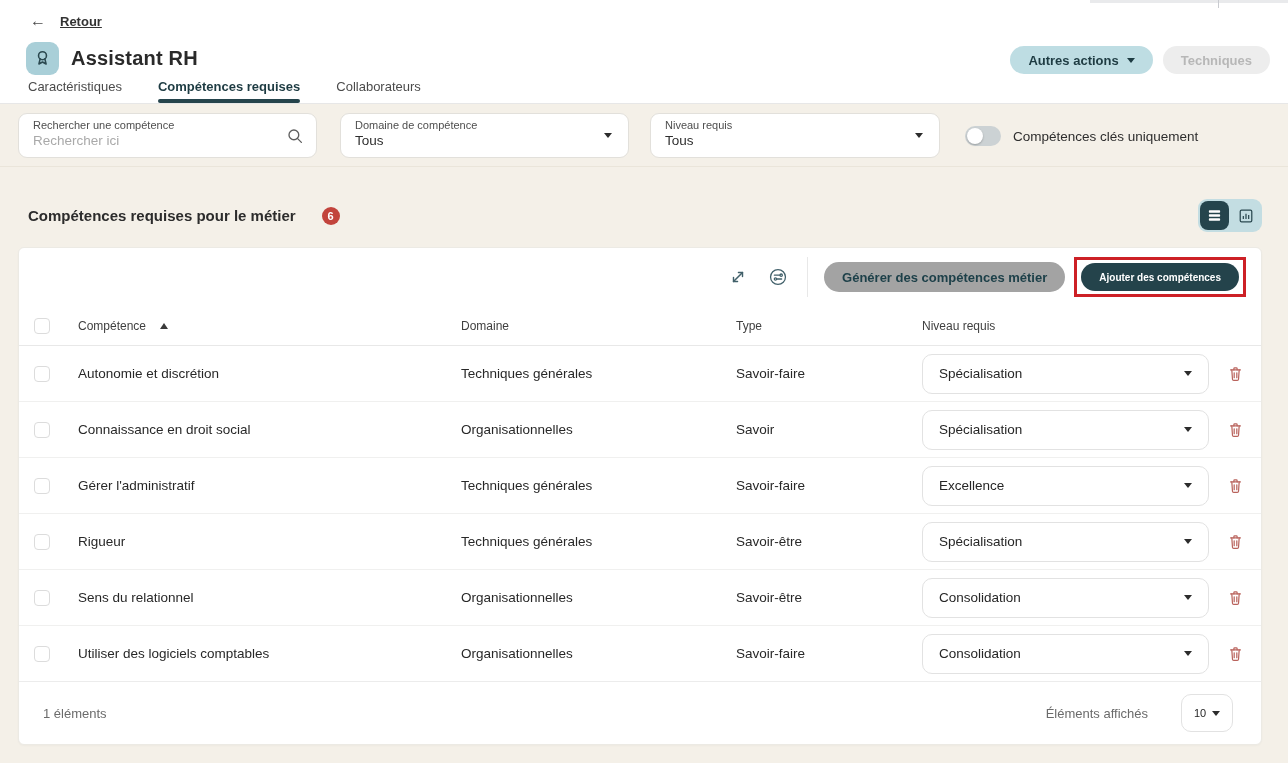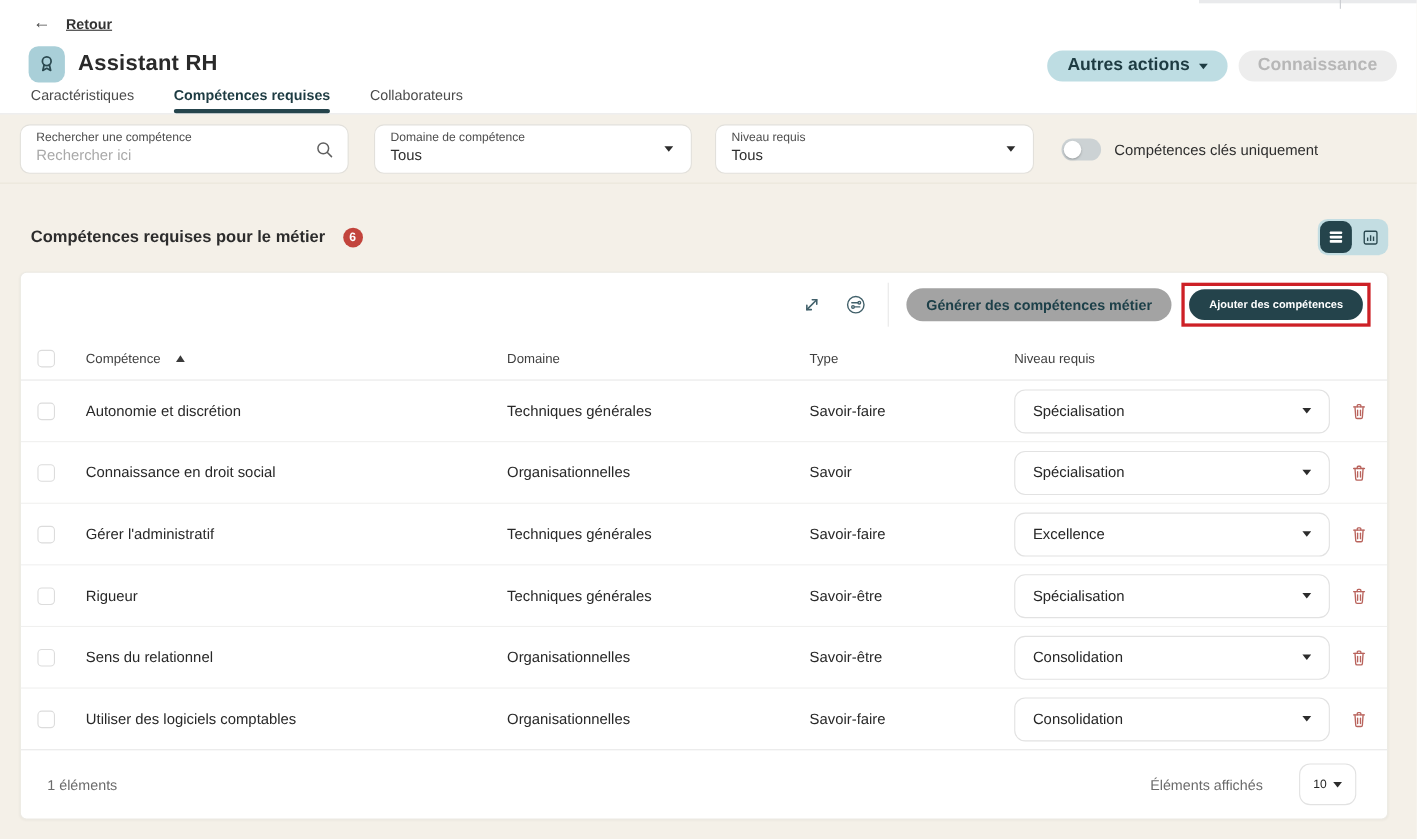--- a/index.html
+++ b/index.html
@@ -19,21 +19,21 @@
   .back-arrow { font-size:16px; color:#4a4a4a; line-height:1; }
   .back-link { font-size:13px; color:#333; text-decoration:underline; font-weight:600; cursor:pointer; }
   .title-row { position:absolute; top:42px; left:26px; display:flex; align-items:center; gap:12px; }
   .app-icon { width:33px; height:33px; border-radius:9px; background:#a9cfd8; display:flex; align-items:center; justify-content:center; }
   .page-title { font-size:20px; font-weight:bold; color:#2a2a2a; letter-spacing:0.2px;text-align:right; }
   .tabs { position:absolute; left:28px; bottom:0; display:flex; gap:36px; height:24px; }
   .tab { position:relative; font-size:13px; color:#4b4b4b; padding-bottom:8px; cursor:pointer; white-space:nowrap; }
   .tab.active { color:#1d3b42; font-weight:600; }
   .tab.active::after { content:''; position:absolute; left:0; right:0; bottom:0; height:4px; border-radius:3px; background:#25444c; }
   .top-actions { position:absolute; top:46px; right:18px; display:flex; gap:10px; }
-  .btn { border:none; border-radius:16px; height:28px; padding:0 18px; font-size:16px; font-weight:600; font-family:inherit; display:flex; align-items:center; gap:8px; cursor:pointer; }
+  .btn { border:none; border-radius:16px; height:28px; padding:0 18px; font-size:13px; font-weight:600; font-family:inherit; display:flex; align-items:center; gap:8px; cursor:pointer; }
   .btn-more { background:#bedde3; color:#1d3b42; }
   .btn-save { background:#ededed; color:#b7b7b7; cursor:default; }
   .caret { width:0; height:0; border-left:4.5px solid transparent; border-right:4.5px solid transparent; border-top:5.5px solid #1d3b42; }
   .caret.dark { border-top-color:#2c2c2c; }
   
   .filterband { position:absolute; top:104px; left:0; right:0; height:63px; background:#f4f0e8; border-bottom:1px solid #eae5da; display:flex; align-items:center; }
   .fbox { position:absolute; top:9px; height:45px; background:#fff; border:1px solid #e2e0db; border-radius:9px; padding:5px 14px 0 14px; }
   .fbox .flabel { font-size:11px; color:#4e4e4e; }
   .fbox .fvalue { font-size:13.5px; color:#2e2e2e; margin-top:2px; }
   .fsearch { left:18px; width:299px; }
@@ -42,21 +42,21 @@
   .fsearch .mag { position:absolute; right:12px; top:13px; }
   .fdomain { left:340px; width:289px; cursor:pointer; }
   .flevel  { left:650px; width:290px; cursor:pointer; }
   .fbox .fcaret { position:absolute; right:16px; top:19px; }
   .toggle-wrap { position:absolute; left:965px; top:22px; display:flex; align-items:center; gap:12px; }
   .toggle { width:36px; height:20px; border-radius:10px; background:#ccd2d4; position:relative; cursor:pointer; }
   .toggle .knob { position:absolute; left:2px; top:2px; width:16px; height:16px; border-radius:50%; background:#fff; box-shadow:0 1px 2px rgba(0,0,0,.25); }
   .toggle-label { font-size:13.5px; color:#2e2e2e; }
   
   .section-head { position:absolute; top:199px; left:28px; right:26px; display:flex; align-items:center; justify-content:space-between; }
-  .section-title-wrap { display:flex; align-items:center; gap:16px; }
+  .section-title-wrap { display:flex; align-items:center; gap:26px; }
   .section-title { font-size:15px; font-weight:bold; color:#2c2c2c; }
   .badge { min-width:18px; height:18px; border-radius:50%; background:#c2443c; color:#fff; font-size:11px; font-weight:bold; display:flex; align-items:center; justify-content:center; padding:0 4px; }
   .view-toggle { background:#c3dde2; border-radius:9px; height:33px; display:flex; align-items:center; padding:2px; gap:2px; }
   .view-btn { width:29px; height:29px; border-radius:8px; display:flex; align-items:center; justify-content:center; cursor:pointer; }
   .view-btn.active { background:#25444c; }
   
   .card { position:absolute; top:247px; left:18px; width:1244px; height:498px; background:#fff; border:1px solid #eceae4; border-radius:6px; box-shadow:0 1px 2px rgba(0,0,0,.03); }
   .card-toolbar { display:flex; align-items:center; justify-content:flex-end; height:58px; padding-right:15px; }
   .icon-btn { width:26px; height:26px; display:flex; align-items:center; justify-content:center; cursor:pointer; }
   .tool-gap { width:14px; }
@@ -107,21 +107,21 @@
     <div class="tab">Caractéristiques</div>
     <div class="tab active">Compétences requises</div>
     <div class="tab">Collaborateurs</div>
   </div>
   <div class="top-actions">
     <button class="btn btn-more">
       <span>Autres actions</span>
       <span class="caret"></span>
     </button>
     <button class="btn btn-save">
-      <span>Connaissance</span>
+      <span>Techniques</span>
     </button>
   </div>
 </div>
 
 <div class="filterband">
   <div class="fbox fsearch">
     <div class="flabel">Rechercher une compétence</div>
     <input type="text" placeholder="Rechercher ici" style="">
     <span class="mag">
       <svg width="18" height="18" viewBox="0 0 24 24" fill="none" stroke="#5f5f5f" stroke-width="1.8" stroke-linecap="round">

